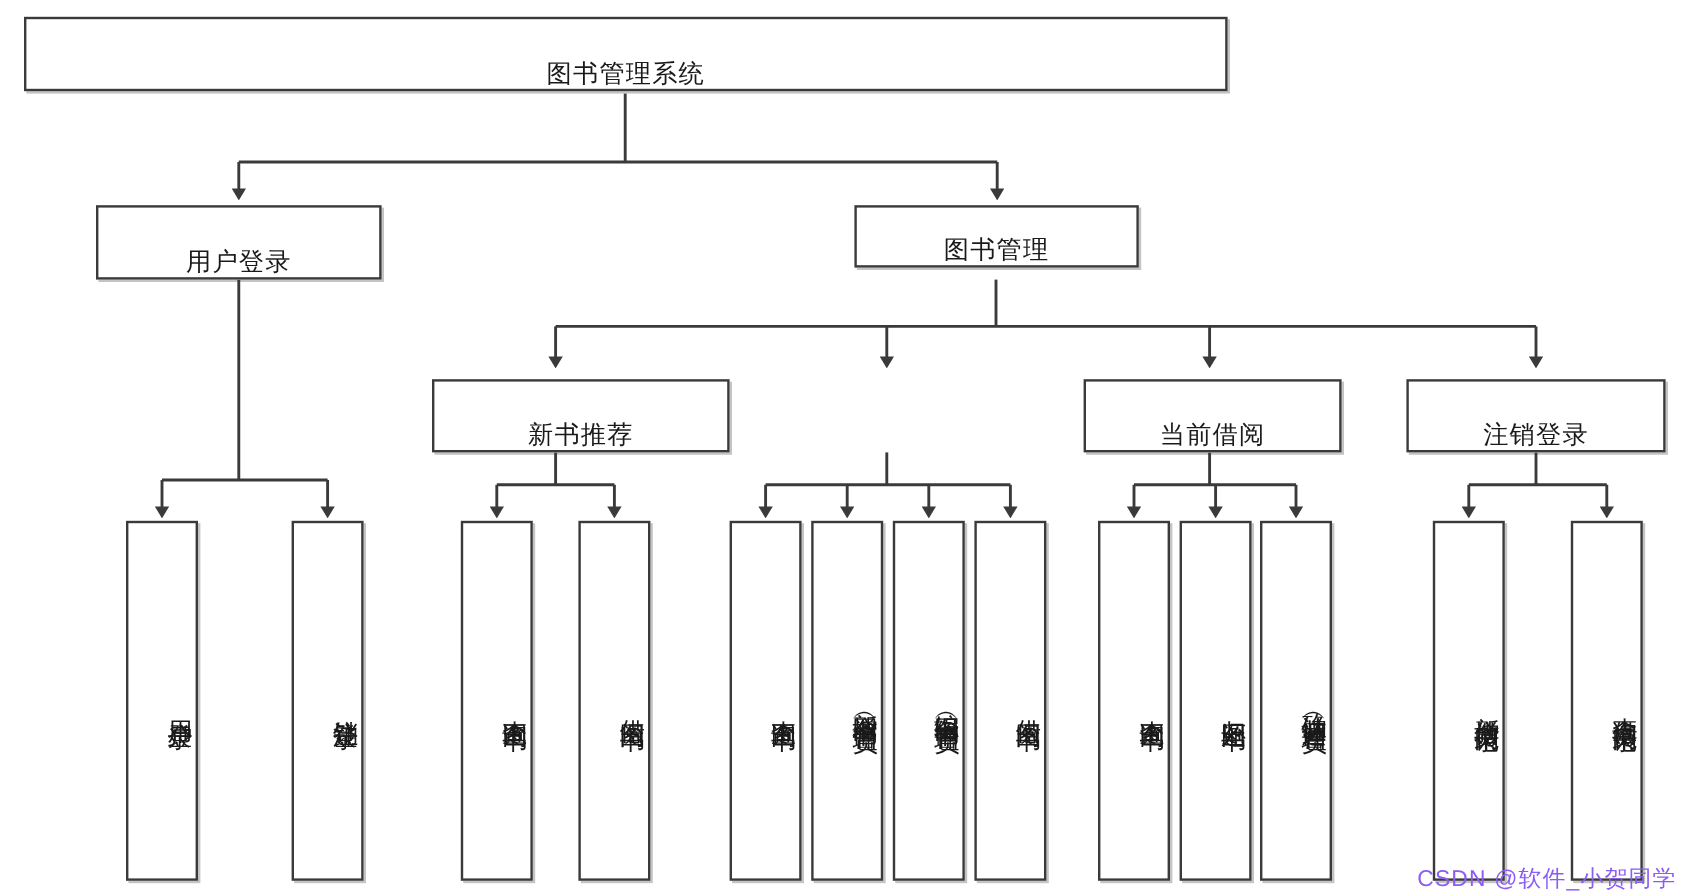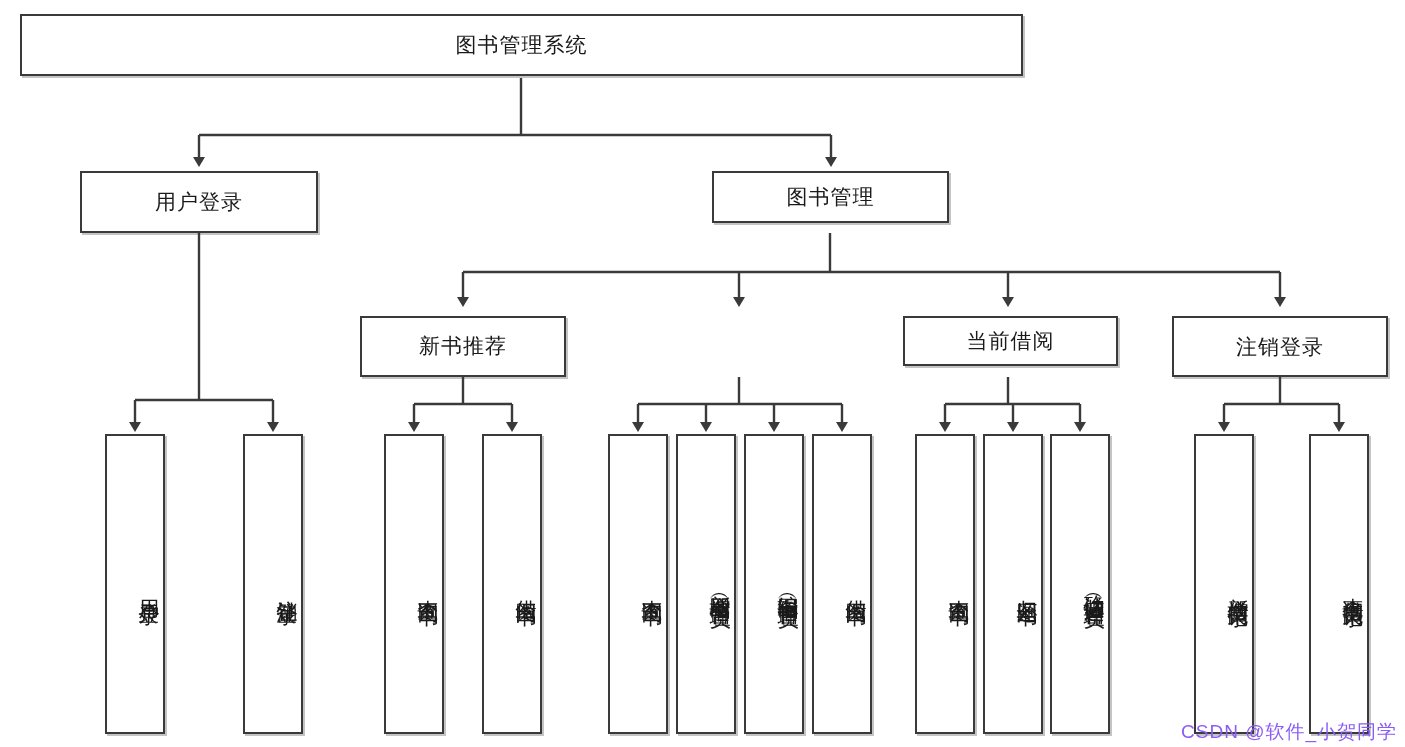--- a/index.html
+++ b/index.html
@@ -25,21 +25,21 @@
     height: 747px;
     pointer-events: none;
   }
   .node {
     position: absolute;
     box-sizing: border-box;
     background: #ffffff;
     border: 2px solid #3a3a3a;
     box-shadow: 2px 2px 0 rgba(60,60,60,0.30);
     display: flex;
-    align-items: center;
+    align-items: flex-end;
     justify-content: center;
     color: #1a1a1a;
   }
   .node.h {
     font-size: 21px;
     letter-spacing: 1px;
     line-height: 1.2;
   }
   .node.v {
     writing-mode: vertical-rl;
@@ -125,24 +125,24 @@
     <span>图书管理系统</span>
   </div>
 
   <div class="node h" style="left:80px; top:171px; width:238px; height:62px;">
     <span>用户登录</span>
   </div>
   <div class="node h" style="left:712px; top:171px; width:237px; height:52px;">
     <span>图书管理</span>
   </div>
 
-  <div class="node h" style="left:360px; top:316px; width:206px; height:61px;font-family:Liberation Serif, serif;">
+  <div class="node h" style="left:360px; top:316px; width:248px; height:61px;">
     <span>新书推荐</span>
   </div>
-  <div class="node h" style="left:903px; top:316px; width:215px; height:50px;">
+  <div class="node h" style="left:903px; top:316px; width:215px; height:61px;">
     <span>当前借阅</span>
   </div>
   <div class="node h" style="left:1172px; top:316px; width:216px; height:61px;">
     <span>注销登录</span>
   </div>
 
   <div class="node v" style="left:105px; top:434px; width:60px; height:300px;">
     <span class="vtext">用户登录</span>
   </div>
   <div class="node v" style="left:243px; top:434px; width:60px; height:300px;">

